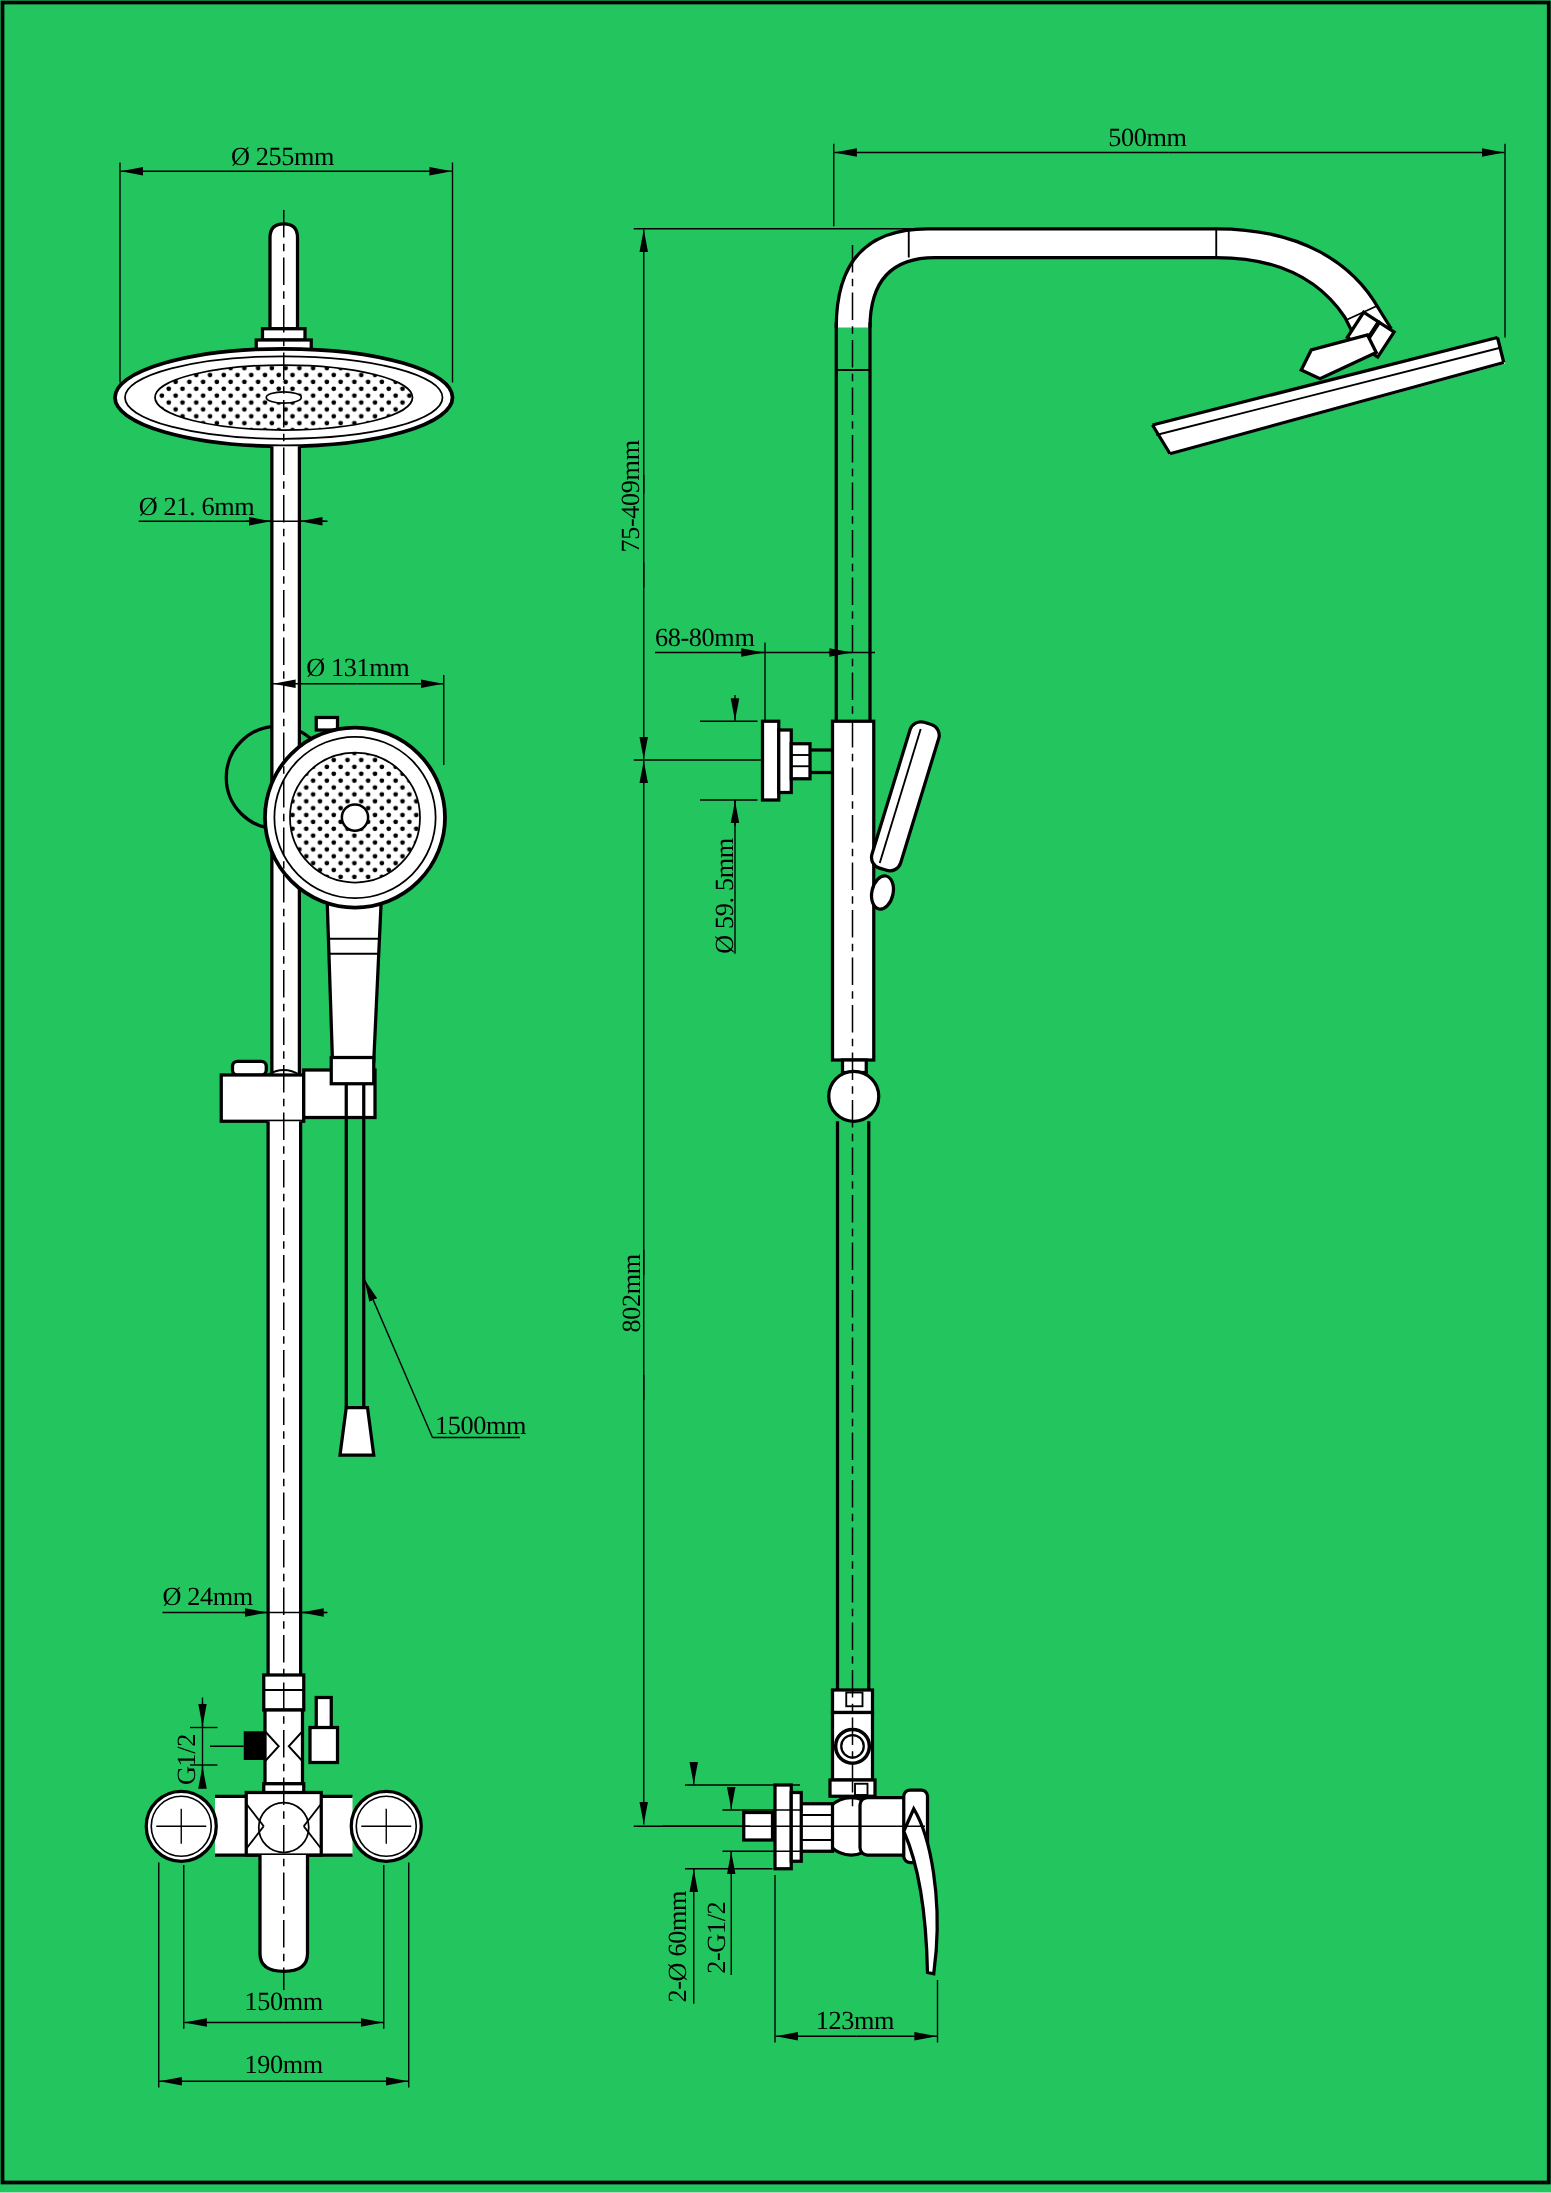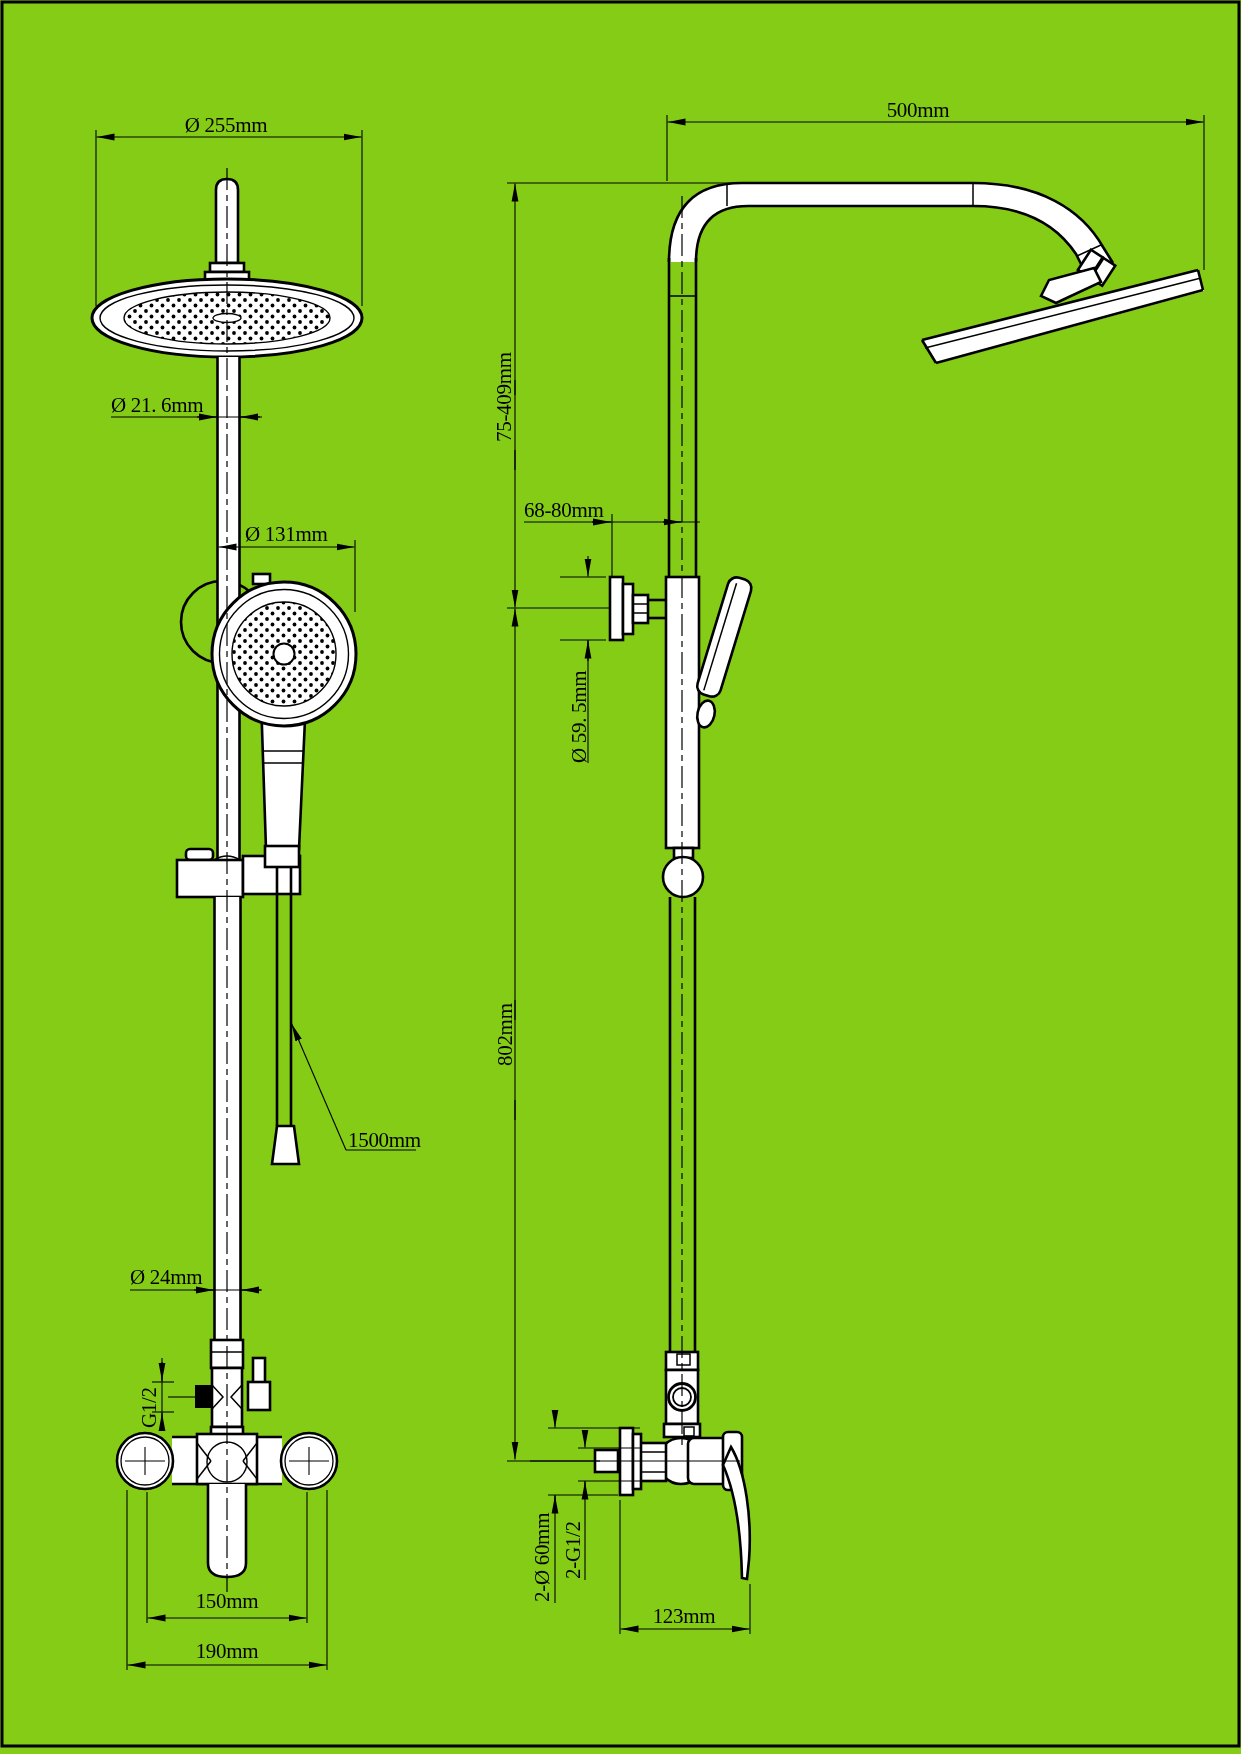--- a/index.html
+++ b/index.html
@@ -1,16 +1,16 @@
 <!DOCTYPE html>
 <html><head>
 <meta charset="utf-8">
 <style>
   html,body{margin:0;padding:0;background:#ffffff;}
-  .sheet{position:relative;width:1241px;height:1754px;background:#84cc16;overflow:hidden;}
+  .sheet{position:relative;width:1241px;height:1754px;background:#22c55e;overflow:hidden;}
   svg{display:block;}
   .objf{fill:#ffffff;stroke:#000000;stroke-width:2.6;}
   .obj{fill:none;stroke:#000000;stroke-width:2.6;}
   .det{fill:none;stroke:#000000;stroke-width:1.5;}
   .dim{fill:none;stroke:#000000;stroke-width:1.1;}
   .cl{fill:none;stroke:#000000;stroke-width:1.2;stroke-dasharray:22 5 6 5;}
   text{font-family:"Liberation Serif",serif;font-size:21px;fill:#000;letter-spacing:-0.3px;}
 </style>
 </head>
 <body>

